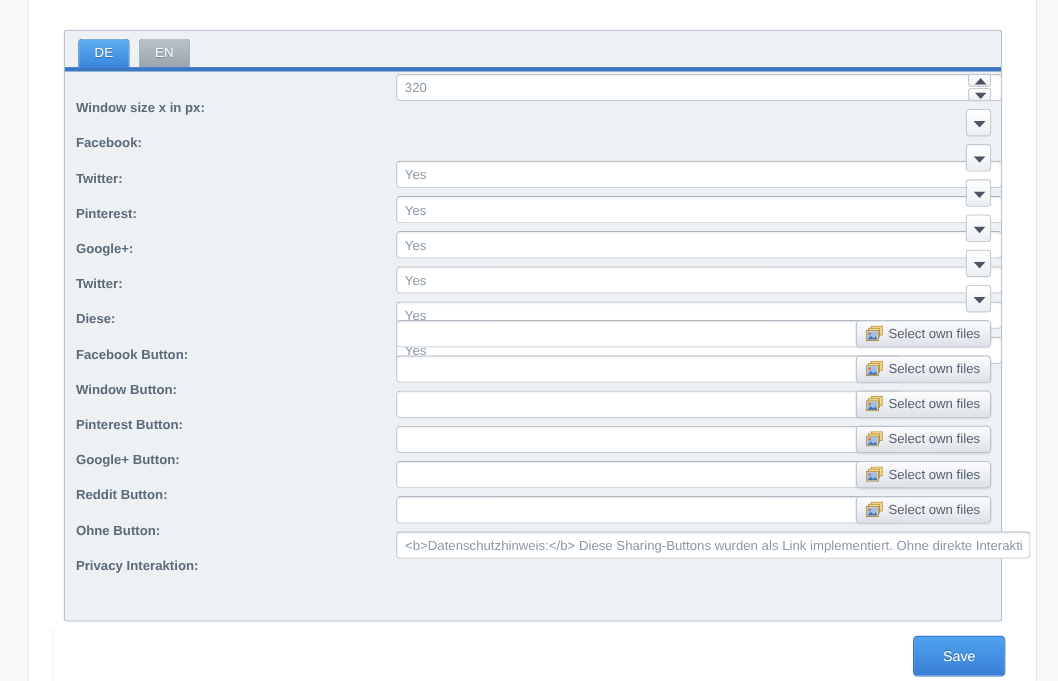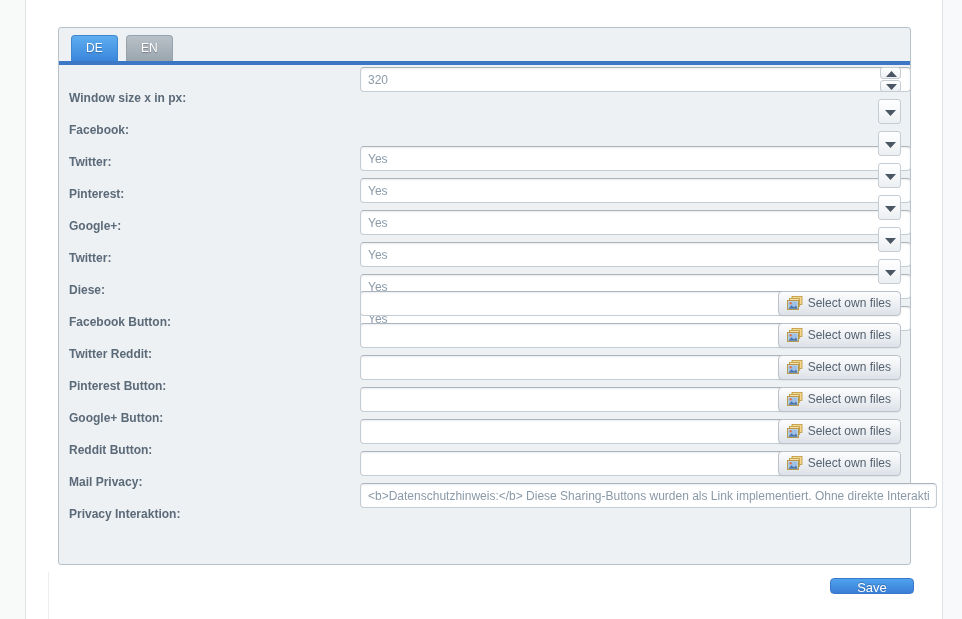--- a/index.html
+++ b/index.html
@@ -213,21 +213,21 @@
   
   .savebar {
     position: absolute;
     left: 58px; top: 578px;
     width: 856px;
     height: 30px;
   }
   .save-btn {
     position: absolute;
     right: 0; top: 0;
-    width: 84px; height: 16px;
+    width: 84px; height: 37px;
     background: linear-gradient(to bottom, #4fa3ef 0%, #3a7ed6 100%);
     border: 1px solid #3a79c9;
     border-radius: 4px;
     color: #ffffff;
     font-size: 13px;
     font-family: "Liberation Sans", sans-serif;
     text-shadow: 0 -1px 1px rgba(0,0,0,0.25);
     cursor: pointer;
   }
 </style>
@@ -322,21 +322,21 @@
           <div class="field-wrap file-wrap"><input class="inp" type="text" readonly="readonly" style=""><div class="file-btn"><span class="ficon"><svg width="16" height="14" viewBox="0 0 16 14">
                   <rect x="5" y="0.5" width="10" height="8" fill="#f5d98a" stroke="#b9933c" stroke-width="0.8"></rect>
                   <rect x="2.5" y="2.5" width="10" height="8" fill="#f7e2a4" stroke="#b9933c" stroke-width="0.8"></rect>
                   <rect x="0.5" y="4.5" width="11" height="9" fill="#fbf0c6" stroke="#a8842f" stroke-width="0.8"></rect>
                   <rect x="1.3" y="5.3" width="9.4" height="7.4" fill="#9ec0e8"></rect>
                   <circle cx="3.6" cy="7.3" r="1.1" fill="#e8622c"></circle>
                   <path d="M1.3 12.7 L4.6 9.3 L7 11.4 L9 9.6 L10.7 12.7 Z" fill="#4f74a8"></path>
                 </svg></span><span>Select own files</span></div></div>
         </div>
         <div class="row">
-          <div class="lbl">Twitter Reddit:</div>
+          <div class="lbl">Window Button:</div>
           <div class="field-wrap file-wrap"><input class="inp" type="text" readonly="readonly" style=""><div class="file-btn"><span class="ficon"><svg width="16" height="14" viewBox="0 0 16 14">
                   <rect x="5" y="0.5" width="10" height="8" fill="#f5d98a" stroke="#b9933c" stroke-width="0.8"></rect>
                   <rect x="2.5" y="2.5" width="10" height="8" fill="#f7e2a4" stroke="#b9933c" stroke-width="0.8"></rect>
                   <rect x="0.5" y="4.5" width="11" height="9" fill="#fbf0c6" stroke="#a8842f" stroke-width="0.8"></rect>
                   <rect x="1.3" y="5.3" width="9.4" height="7.4" fill="#9ec0e8"></rect>
                   <circle cx="3.6" cy="7.3" r="1.1" fill="#e8622c"></circle>
                   <path d="M1.3 12.7 L4.6 9.3 L7 11.4 L9 9.6 L10.7 12.7 Z" fill="#4f74a8"></path>
                 </svg></span><span>Select own files</span></div></div>
         </div>
         <div class="row">
@@ -366,21 +366,21 @@
           <div class="field-wrap file-wrap"><input class="inp" type="text" readonly="readonly" style=""><div class="file-btn"><span class="ficon"><svg width="16" height="14" viewBox="0 0 16 14">
                   <rect x="5" y="0.5" width="10" height="8" fill="#f5d98a" stroke="#b9933c" stroke-width="0.8"></rect>
                   <rect x="2.5" y="2.5" width="10" height="8" fill="#f7e2a4" stroke="#b9933c" stroke-width="0.8"></rect>
                   <rect x="0.5" y="4.5" width="11" height="9" fill="#fbf0c6" stroke="#a8842f" stroke-width="0.8"></rect>
                   <rect x="1.3" y="5.3" width="9.4" height="7.4" fill="#9ec0e8"></rect>
                   <circle cx="3.6" cy="7.3" r="1.1" fill="#e8622c"></circle>
                   <path d="M1.3 12.7 L4.6 9.3 L7 11.4 L9 9.6 L10.7 12.7 Z" fill="#4f74a8"></path>
                 </svg></span><span>Select own files</span></div></div>
         </div>
         <div class="row">
-          <div class="lbl">Mail Privacy:</div>
+          <div class="lbl">Ohne Button:</div>
           <div class="field-wrap file-wrap"><input class="inp" type="text" readonly="readonly" style=""><div class="file-btn"><span class="ficon"><svg width="16" height="14" viewBox="0 0 16 14">
                   <rect x="5" y="0.5" width="10" height="8" fill="#f5d98a" stroke="#b9933c" stroke-width="0.8"></rect>
                   <rect x="2.5" y="2.5" width="10" height="8" fill="#f7e2a4" stroke="#b9933c" stroke-width="0.8"></rect>
                   <rect x="0.5" y="4.5" width="11" height="9" fill="#fbf0c6" stroke="#a8842f" stroke-width="0.8"></rect>
                   <rect x="1.3" y="5.3" width="9.4" height="7.4" fill="#9ec0e8"></rect>
                   <circle cx="3.6" cy="7.3" r="1.1" fill="#e8622c"></circle>
                   <path d="M1.3 12.7 L4.6 9.3 L7 11.4 L9 9.6 L10.7 12.7 Z" fill="#4f74a8"></path>
                 </svg></span><span>Select own files</span></div></div>
         </div>
         <div class="row">

